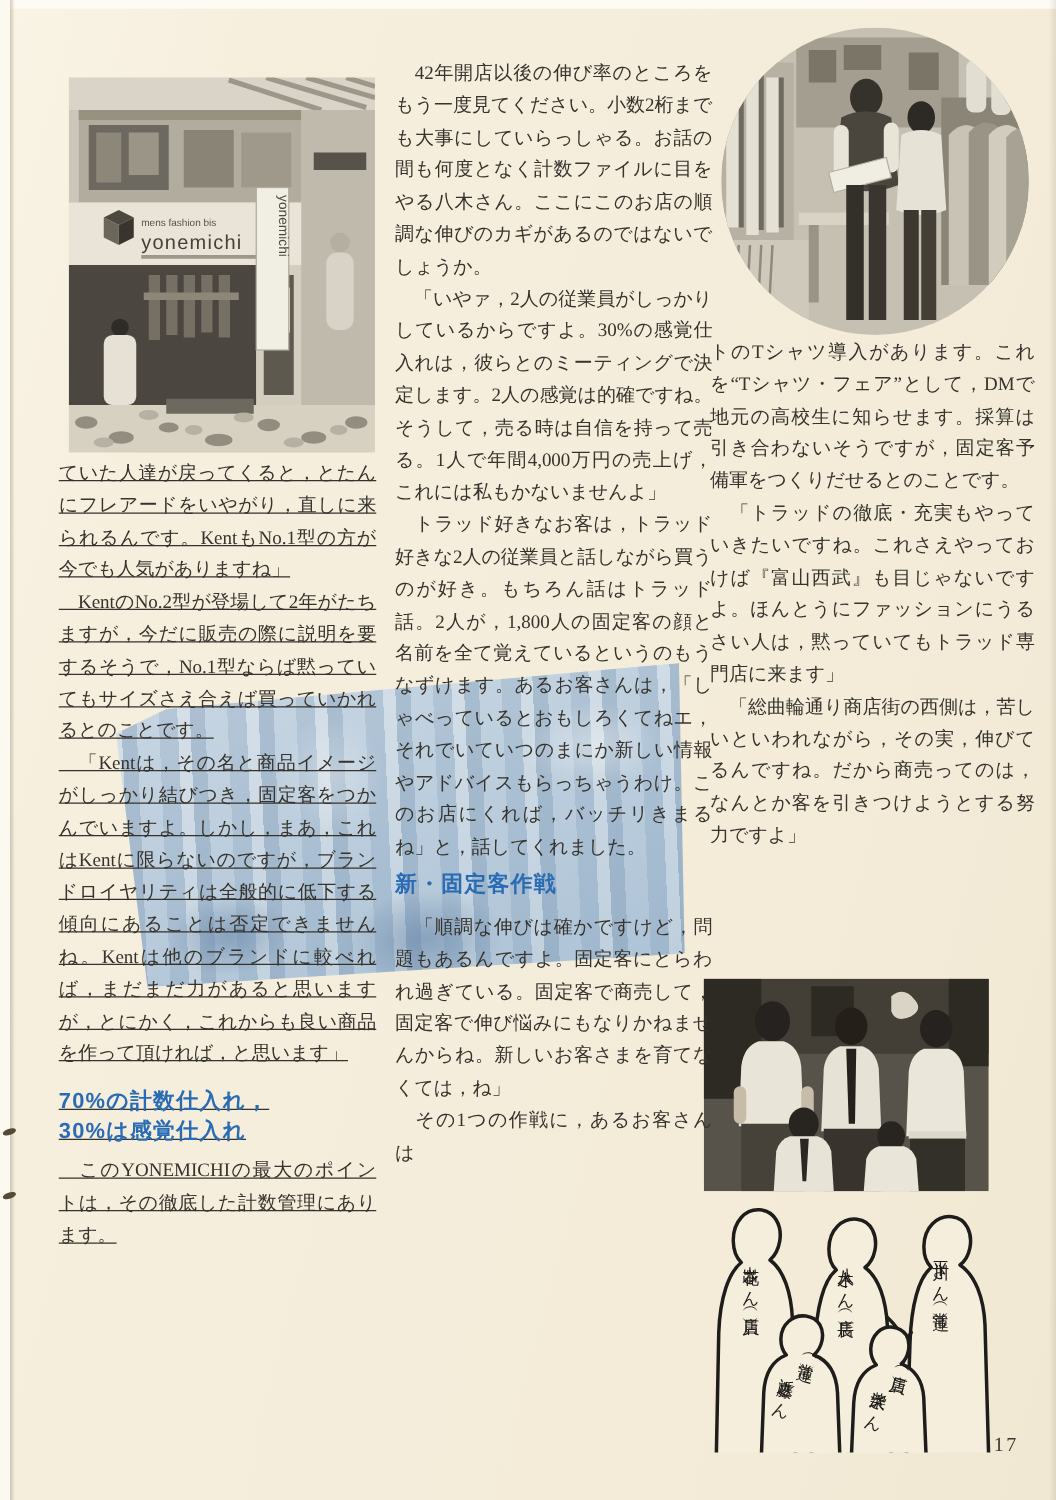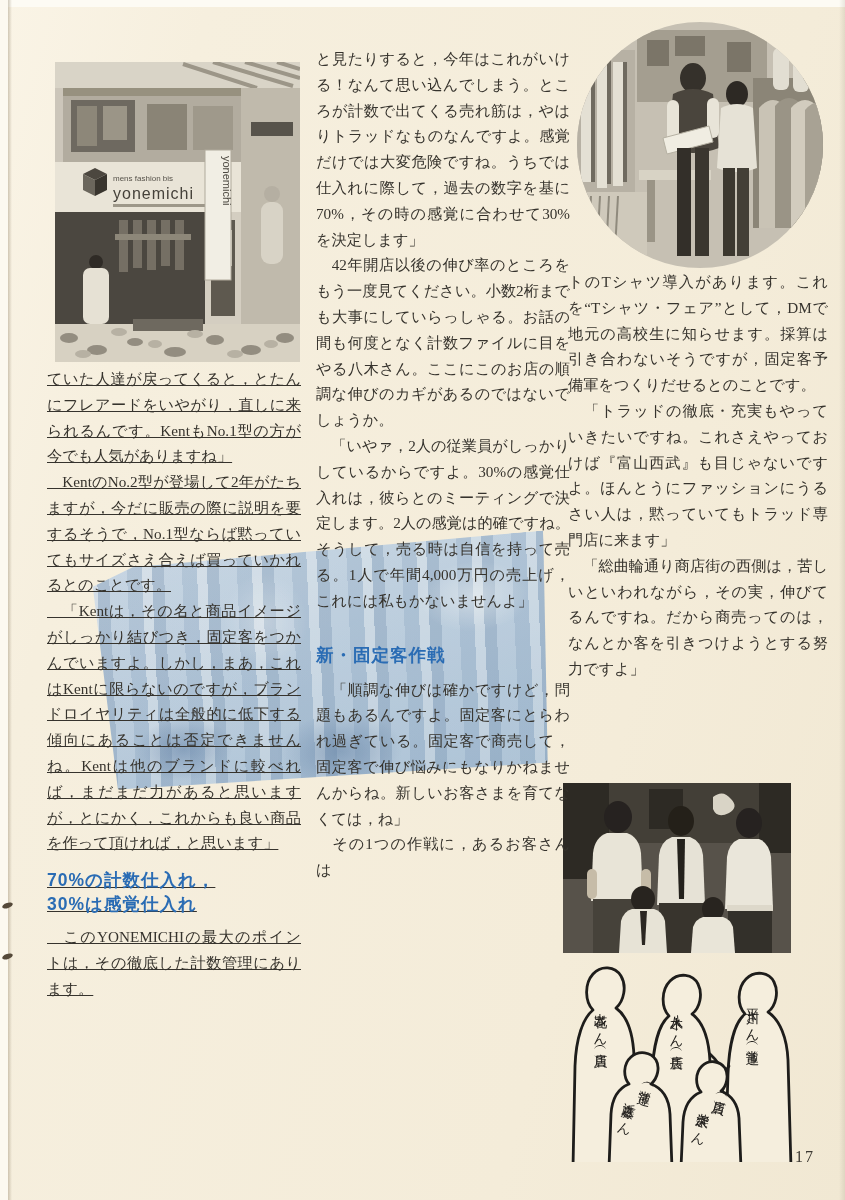--- a/index.html
+++ b/index.html
@@ -38,21 +38,21 @@
          text-align:justify; z-index:3; }
   .col p { margin:0; }
   .col-left  { left:47px;  top:366px;text-decoration:underline; }
   .col-mid   { left:316px; top:46px;  }
   .col-right { left:568px; top:269px; width:260px; }
   h2.sec {
     font-family:"Liberation Sans","DejaVu Sans",sans-serif;
     font-weight:700; color:#2a6cb4; font-size:17.5px; line-height:24px;
     letter-spacing:1px; margin:12px 0 8px;
   }
-  .col-mid h2.sec { margin:29px 0 10px; }
+  .col-mid h2.sec { margin:4px 0 10px; }
   
   figure { position:absolute; z-index:2; }
   .photo-storefront { left:55px; top:62px; width:245px; height:300px; }
   .photo-circle { left:577px; top:22px; width:246px; height:246px; border-radius:50%;
                   overflow:hidden; }
   .photo-group { left:563px; top:783px; width:228px; height:170px; }
   figure svg { display:block; width:100%; height:100%; }
   
   .diagram { position:absolute; left:553px; top:956px; width:288px; height:206px; z-index:2; }
   .diagram svg { position:absolute; inset:0; width:100%; height:100%; }
@@ -221,23 +221,23 @@
 
   <div class="col col-left">
     <p>ていた人達が戻ってくると，とたんにフレアードをいやがり，直しに来られるんです。KentもNo.1型の方が今でも人気がありますね」</p>
     <p>　KentのNo.2型が登場して2年がたちますが，今だに販売の際に説明を要するそうで，No.1型ならば黙っていてもサイズさえ合えば買っていかれるとのことです。</p>
     <p>　「Kentは，その名と商品イメージがしっかり結びつき，固定客をつかんでいますよ。しかし，まあ，これはKentに限らないのですが，ブランドロイヤリティは全般的に低下する傾向にあることは否定できませんね。Kentは他のブランドに較べれば，まだまだ力があると思いますが，とにかく，これからも良い商品を作って頂ければ，と思います」</p>
     <h2 class="sec"><span>70%の計数仕入れ，</span><br><span>30%は感覚仕入れ</span></h2>
     <p>　このYONEMICHIの最大のポイントは，その徹底した計数管理にあります。</p>
   </div>
 
   <div class="col col-mid">
-    <p>と見たりすると，今年はこれがいける！なんて思い込んでしまう。ところが計数で出てくる売れ筋は，やはりトラッドなものなんですよ。感覚だけでは大変危険ですね。うちでは仕入れに際して，過去の数字を基に70%，その時の感覚に合わせて30%を決定します」</p>
     <p>　42年開店以後の伸び率のところをもう一度見てください。小数2桁までも大事にしていらっしゃる。お話の間も何度となく計数ファイルに目をやる八木さん。ここにこのお店の順調な伸びのカギがあるのではないでしょうか。</p>
     <p>　「いやァ，2人の従業員がしっかりしているからですよ。30%の感覚仕入れは，彼らとのミーティングで決定します。2人の感覚は的確ですね。そうして，売る時は自信を持って売る。1人で年間4,000万円の売上げ，これには私もかないませんよ」</p>
+    <p>　トラッド好きなお客は，トラッド好きな2人の従業員と話しながら買うのが好き。もちろん話はトラッド話。2人が，1,800人の固定客の顔と名前を全て覚えているというのもうなずけます。あるお客さんは，「しゃべっているとおもしろくてねエ，それでいていつのまにか新しい情報やアドバイスもらっちゃうわけ。このお店にくれば，バッチリきまるね」と，話してくれました。</p>
     <h2 class="sec">新・固定客作戦</h2>
     <p>　「順調な伸びは確かですけど，問題もあるんですよ。固定客にとらわれ過ぎている。固定客で商売して，固定客で伸び悩みにもなりかねませんからね。新しいお客さまを育てなくては，ね」</p>
     <p>　その1つの作戦に，あるお客さんは</p>
   </div>
 
   <div class="col col-right">
     <p>トのTシャツ導入があります。これを“Tシャツ・フェア”として，DMで地元の高校生に知らせます。採算は引き合わないそうですが，固定客予備軍をつくりだせるとのことです。</p>
     <p>　「トラッドの徹底・充実もやっていきたいですね。これさえやっておけば『富山西武』も目じゃないですよ。ほんとうにファッションにうるさい人は，黙っていてもトラッド専門店に来ます」</p>
     <p>　「総曲輪通り商店街の西側は，苦しいといわれながら，その実，伸びてるんですね。だから商売ってのは，なんとか客を引きつけようとする努力ですよ」</p>
   </div>

